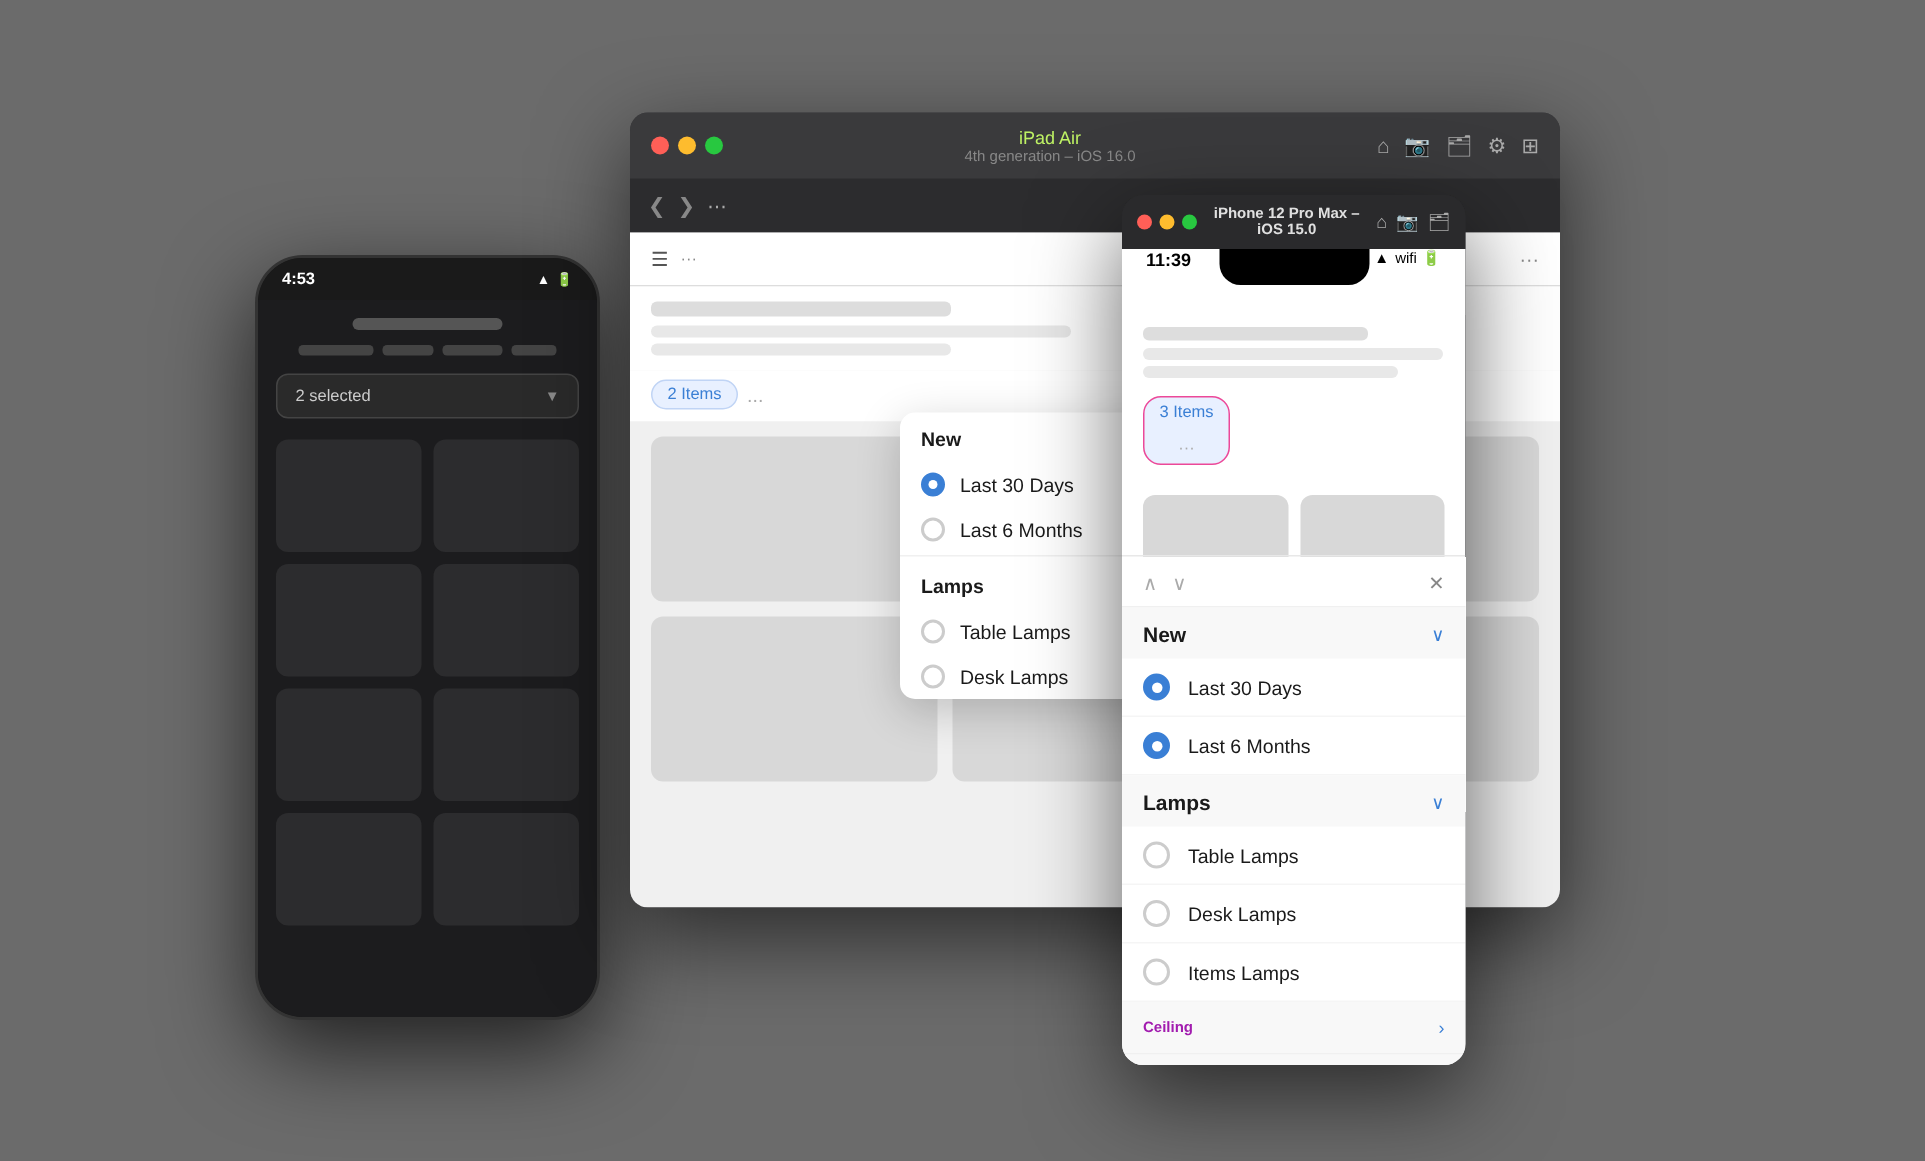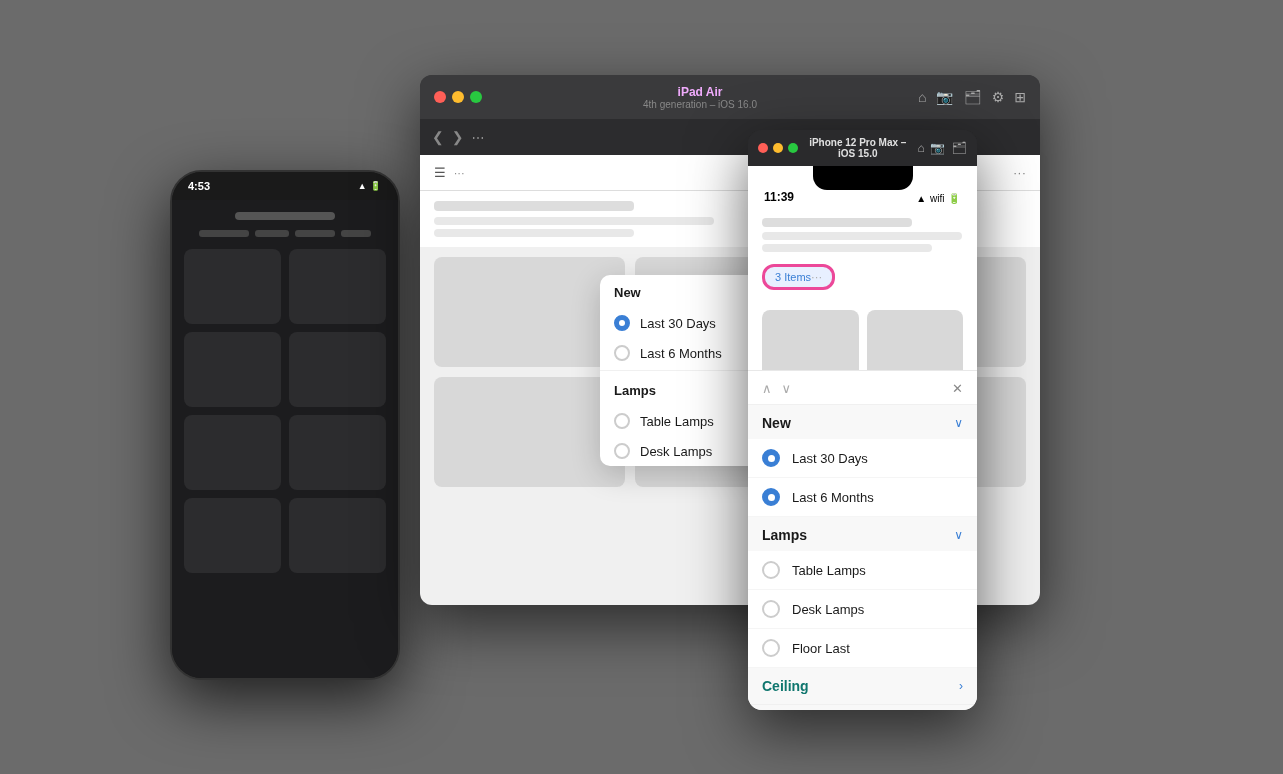--- a/index.html
+++ b/index.html
@@ -143,23 +143,23 @@
     }
     .tl { width: 12px; height: 12px; border-radius: 50%; }
     .tl-red { background: #ff5f57; }
     .tl-yellow { background: #febc2e; }
     .tl-green { background: #28c840; }
     .ipad-title-text {
       flex: 1;
       text-align: center;
     }
     .ipad-title-name {
-      color: #f0abfc;
+      color: #bef264;
       font-size: 12px;
-      font-weight: 700;
+      font-weight: 400;
     }
     .ipad-title-sub {
       color: #888;
       font-size: 10px;
     }
     .ipad-toolbar-icons {
       display: flex;
       gap: 10px;
       align-items: center;
     }
@@ -402,21 +402,21 @@
     .iphone-screen {
       background: #fff;
       height: calc(100% - 36px);
       overflow: hidden;
       position: relative;
     }
     .iphone-status-bar {
       height: 44px;
       background: #fff;
       display: flex;
-      align-items: flex-end;
+      align-items: flex-start;
       padding: 0 16px 6px;
       justify-content: space-between;
     }
     .iphone-time {
       font-size: 12px;
       font-weight: 600;
       color: #000;
     }
     .iphone-status-icons {
       display: flex;
@@ -452,28 +452,29 @@
     .iphone-header-block2 {
       width: 200px;
       height: 8px;
       background: #e8e8e8;
       border-radius: 4px;
       margin-bottom: 4px;
     }
     .iphone-items-badge {
       display: inline-flex;
       align-items: center;
-      gap: 0;
+      gap: 12px;
       background: #e8f0ff;
       color: #3a7fd5;
       font-size: 11px;
       padding: 4px 10px;
       border-radius: 12px;
-      border: 3px solid #ec4899;
+      border: 1px solid #ec4899;
       margin: 6px 0 10px;
+      flex-direction: column;
     }
     .iphone-items-dots {
       color: #aaa;
       font-size: 11px;
     }
     .iphone-grid {
       display: grid;
       grid-template-columns: repeat(2, 1fr);
       gap: 8px;
       margin-bottom: 10px;
@@ -563,23 +564,23 @@
     }
     .iphone-ceiling-row {
       display: flex;
       align-items: center;
       justify-content: space-between;
       padding: 10px 14px;
       background: #f8f8f8;
       border-bottom: 1px solid #f0f0f0;
     }
     .iphone-ceiling-title {
-      font-size: 14px;
+      font-size: 10px;
       font-weight: 600;
-      color: #0f766e;
+      color: #a21caf;
     }
     .iphone-ceiling-chevron {
       color: #3a7fd5;
       font-size: 12px;
     }
     .iphone-byroom-row {
       display: flex;
       align-items: center;
       justify-content: space-between;
       padding: 10px 14px;
@@ -599,20 +600,24 @@
   </div>
   <div class="android-content">
     <div class="android-title-bar">
       <div class="android-title-text"></div>
     </div>
     <div class="android-subtitle-row">
       <div class="android-sub-block" style="width:50px"></div>
       <div class="android-sub-block" style="width:34px"></div>
       <div class="android-sub-block" style="width:40px"></div>
       <div class="android-sub-block" style="width:30px"></div>
+    </div>
+    <div class="android-dropdown">
+      <span class="android-dropdown-text">2 selected</span>
+      <span class="android-dropdown-arrow">▼</span>
     </div>
     <div class="android-grid">
       <div class="android-grid-item"></div>
       <div class="android-grid-item"></div>
       <div class="android-grid-item"></div>
       <div class="android-grid-item"></div>
       <div class="android-grid-item"></div>
       <div class="android-grid-item"></div>
       <div class="android-grid-item"></div>
       <div class="android-grid-item"></div>
@@ -653,20 +658,26 @@
         <span>···</span>
       </div>
       <div class="ipad-inner-actions">
         <span>···</span>
       </div>
     </div>
     <div class="ipad-header-area">
       <div class="ipad-header-block"></div>
       <div class="ipad-header-block2"></div>
       <div class="ipad-header-block2" style="width:200px"></div>
+    </div>
+    <div class="ipad-items-bar">
+      <div class="ipad-items-badge">
+        <span>2 Items</span>
+      </div>
+      <span class="ipad-items-dots">...</span>
     </div>
     <div class="ipad-grid">
       <div class="ipad-grid-item"></div>
       <div class="ipad-grid-item"></div>
       <div class="ipad-grid-item"></div>
       <div class="ipad-grid-item"></div>
       <div class="ipad-grid-item"></div>
       <div class="ipad-grid-item"></div>
     </div>
 
@@ -778,21 +789,21 @@
       <div class="iphone-dd-item">
         <div class="iphone-dd-radio"></div>
         <span class="iphone-dd-item-label">Table Lamps</span>
       </div>
       <div class="iphone-dd-item">
         <div class="iphone-dd-radio"></div>
         <span class="iphone-dd-item-label">Desk Lamps</span>
       </div>
       <div class="iphone-dd-item">
         <div class="iphone-dd-radio"></div>
-        <span class="iphone-dd-item-label">Floor Last</span>
+        <span class="iphone-dd-item-label">Items Lamps</span>
       </div>
 
       <div class="iphone-ceiling-row">
         <span class="iphone-ceiling-title">Ceiling</span>
         <span class="iphone-ceiling-chevron">›</span>
       </div>
 
       <div class="iphone-byroom-row">
         
         

